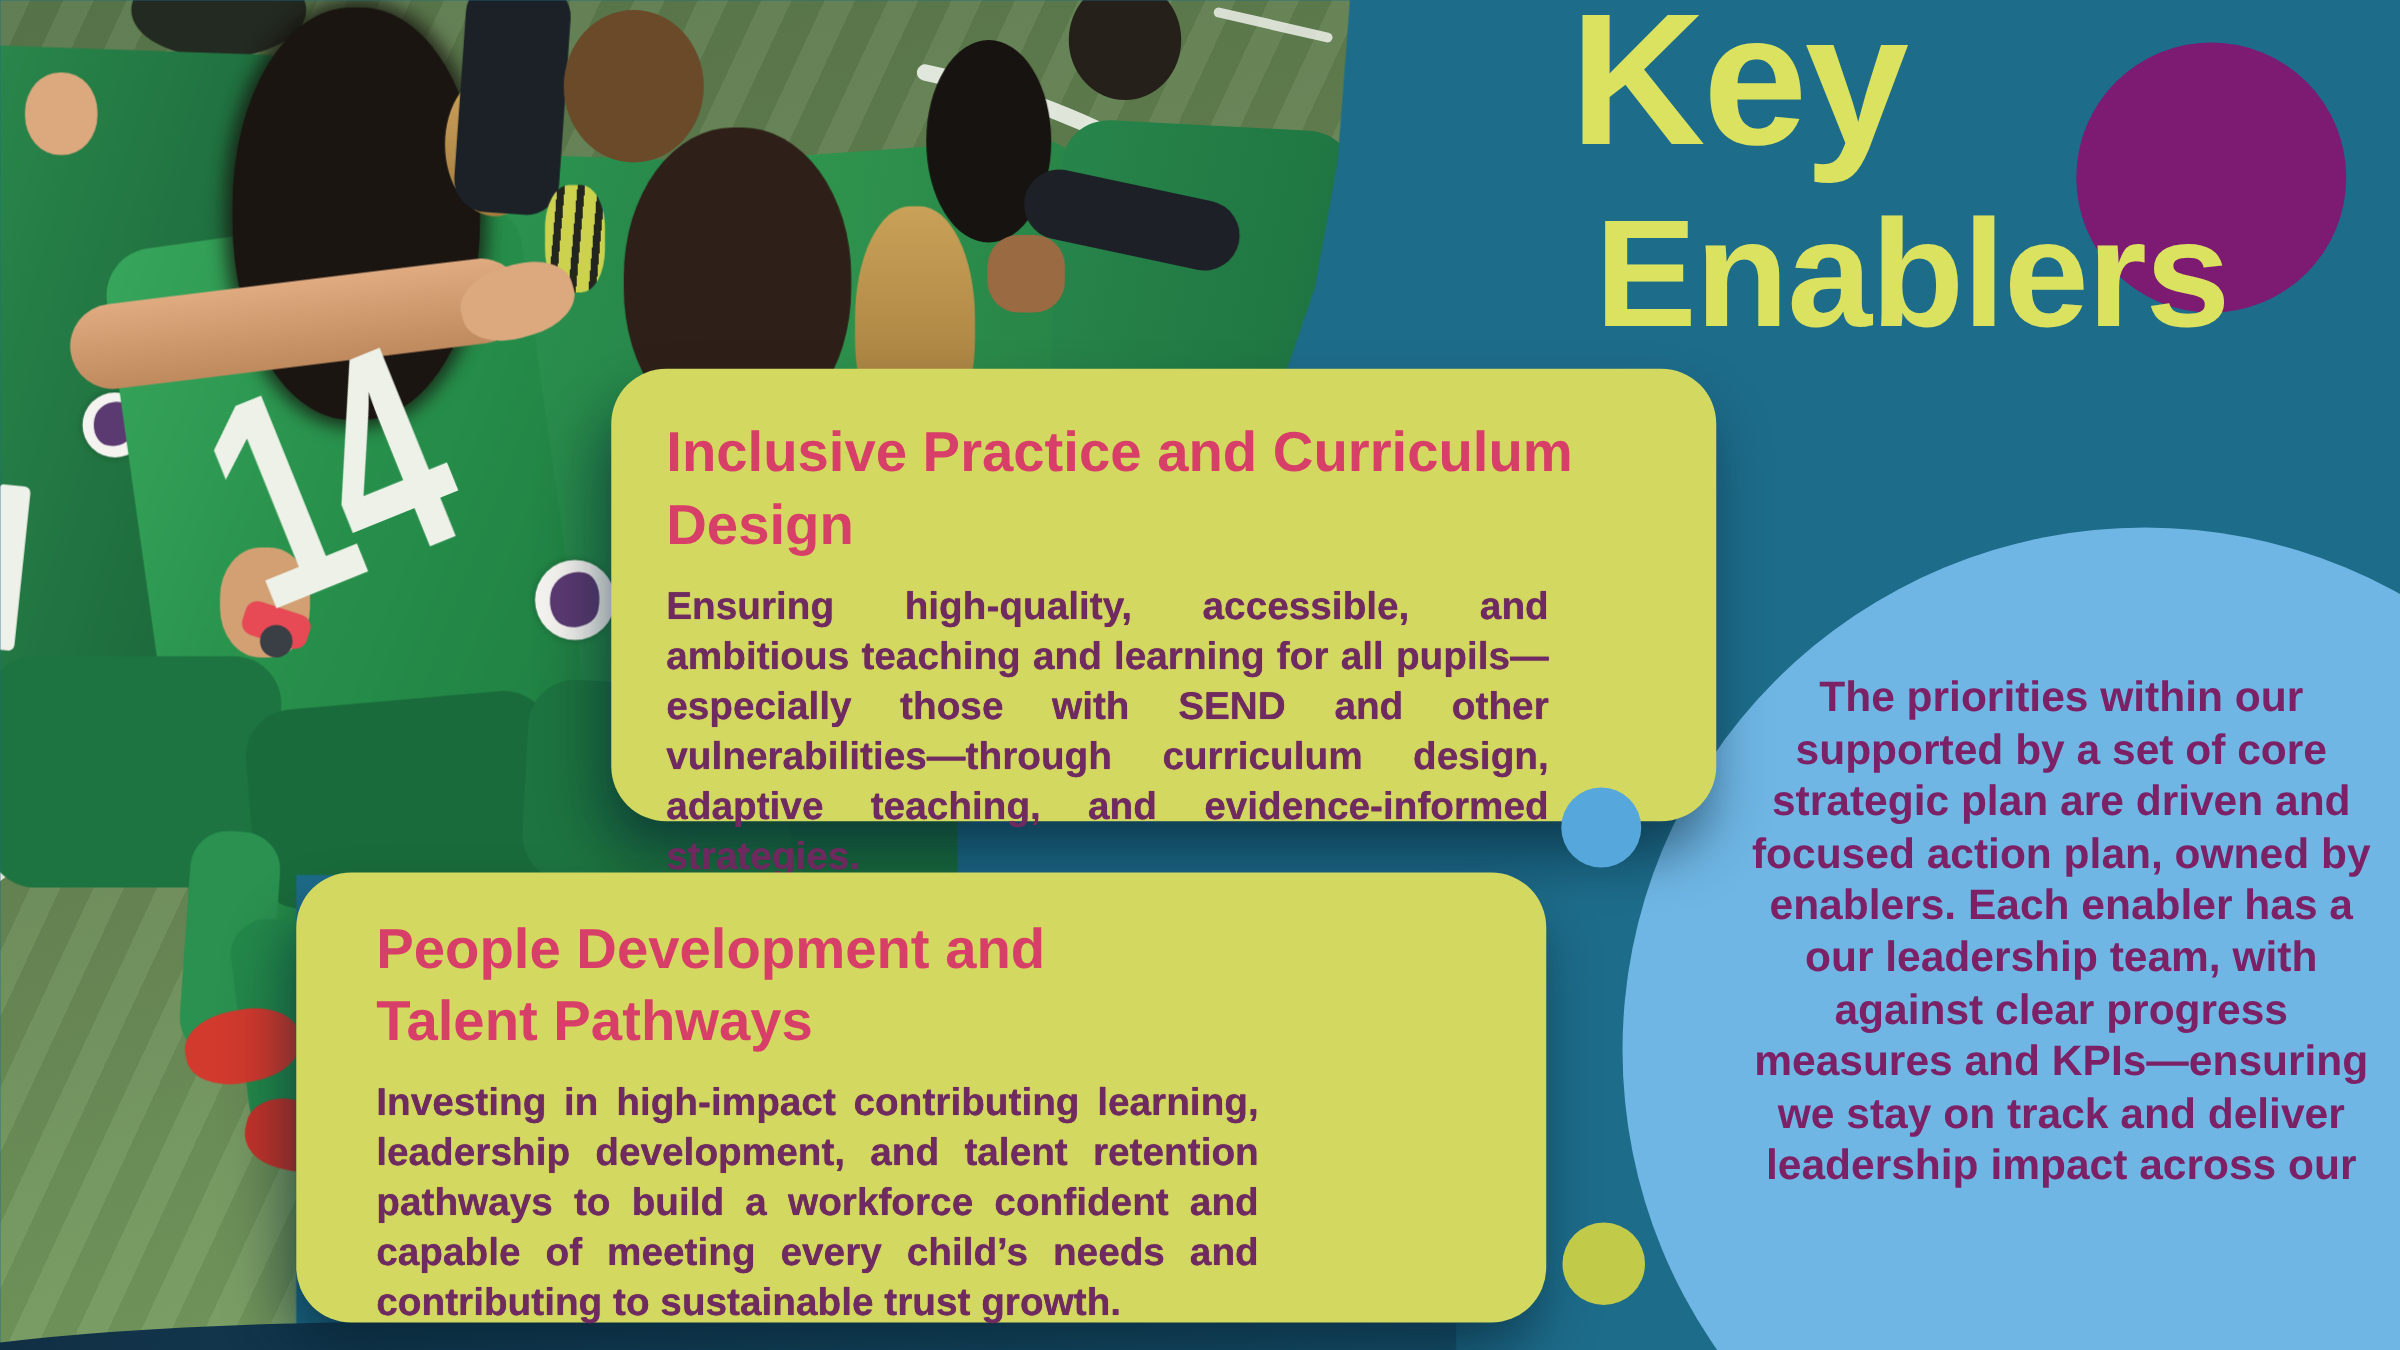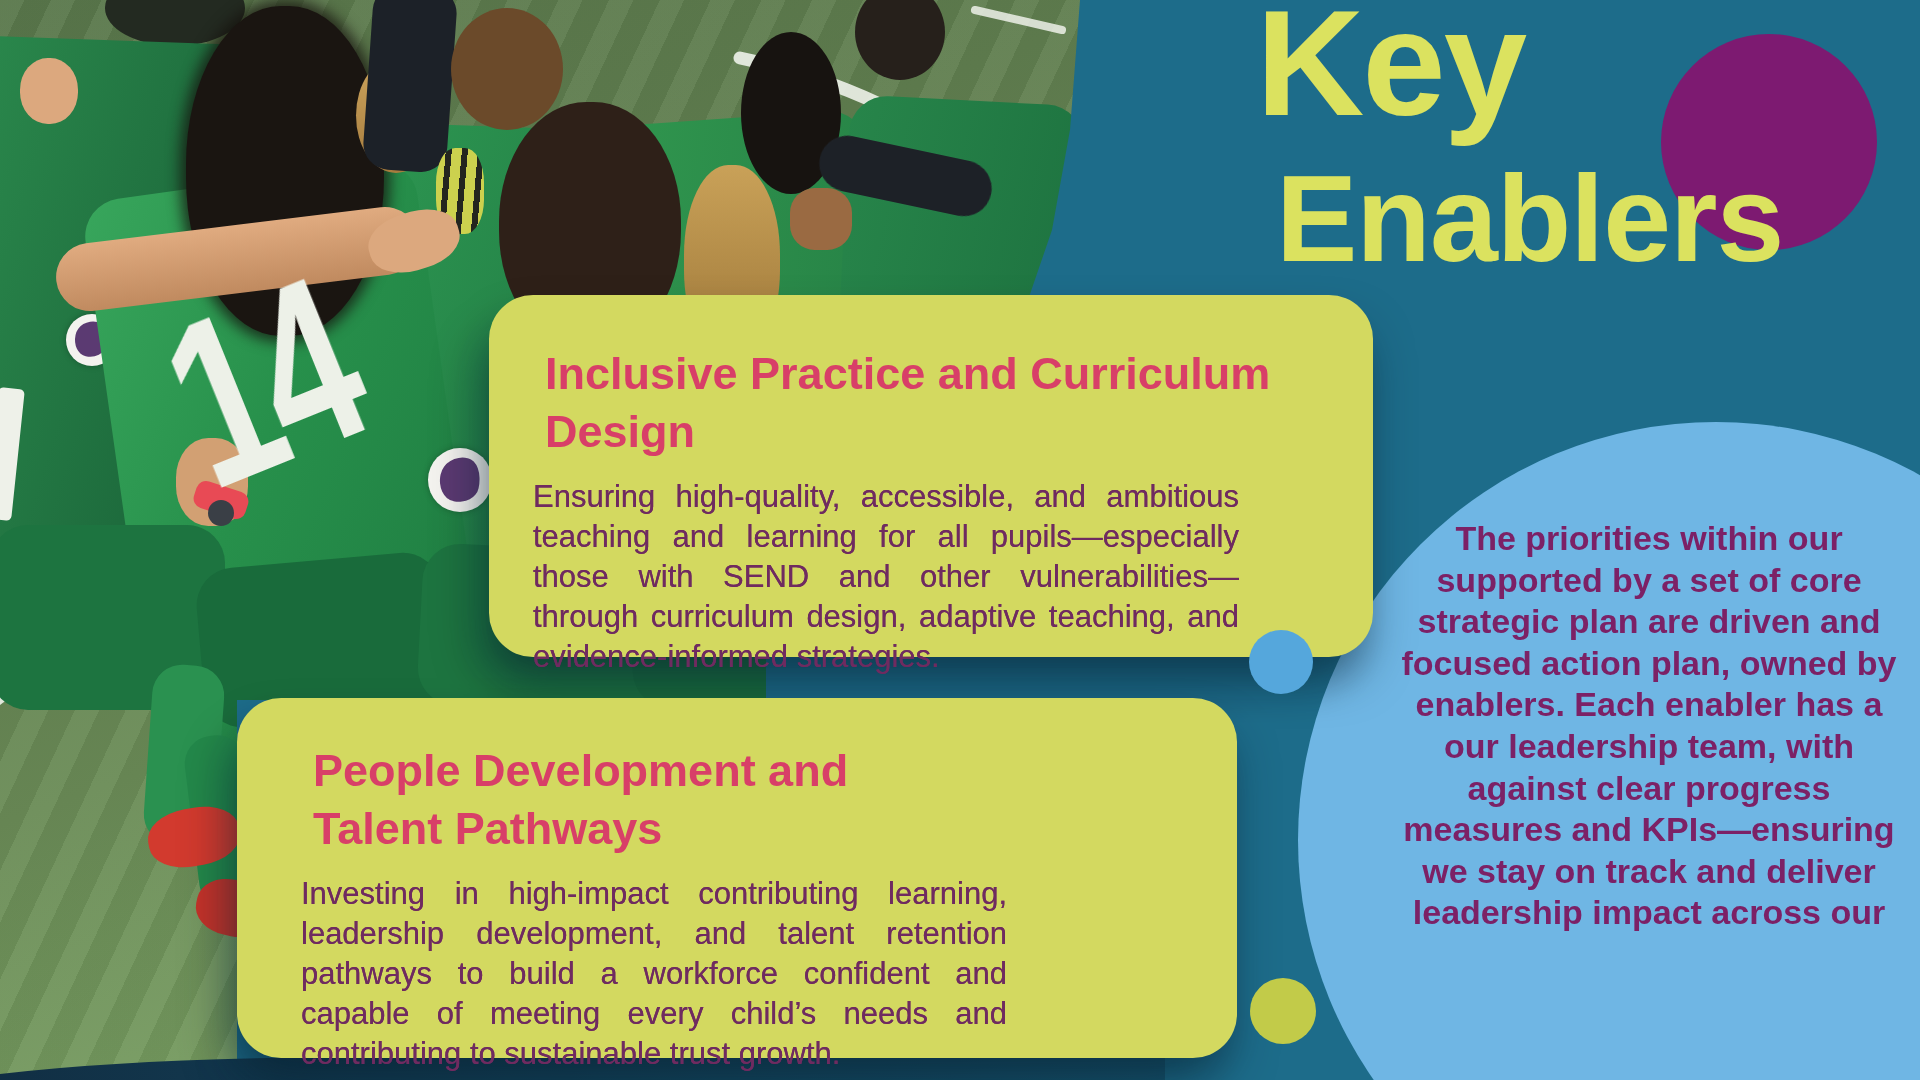--- a/index.html
+++ b/index.html
@@ -39,31 +39,31 @@
   #bottom-band{left:0;top:0;width:1920px;height:1080px;z-index:3;pointer-events:none;}
 
   
   .card{
     background:#d3d960;border-radius:44px;z-index:4;
     box-shadow:0 26px 44px -6px rgba(7,34,50,.5), -22px 30px 50px -12px rgba(7,34,50,.32);
   }
   #card1{left:489px;top:295px;width:884px;height:362px;padding:38px 0 0 44px;box-sizing:border-box;}
   #card2{left:237px;top:698px;width:1000px;height:360px;padding:32px 0 0 64px;box-sizing:border-box;}
   .card h2{
-    margin:12px;color:#d83f68;font-size:45px;line-height:58px;font-weight:bold;letter-spacing:0;
+    margin:0;color:#d83f68;font-size:45px;line-height:58px;font-weight:bold;letter-spacing:0;
   }
   .card h2 span{display:block;}
   .card p{
     margin:16px 0 0 0;width:706px;color:#6f2b60;font-size:31px;line-height:40px;
-    text-align:justify;font-weight:normal;text-shadow:0 0 .6px #6f2b60;
+    text-align:justify;font-weight:bold;text-shadow:0 0 .6px #6f2b60;
   }
 
   
   #circle-text{
-    left:1394px;top:518px;width:510px;z-index:6;
+    left:1394px;top:538px;width:510px;z-index:6;
     color:#7c2166;font-size:34px;line-height:41.6px;font-weight:bold;text-align:center;
   }
   #circle-text div{white-space:nowrap;}
 
   
   #jersey-number{
     left:176px;top:248px;width:260px;height:260px;
     transform:rotate(-22deg);color:#edf1e8;
     font-size:236px;font-weight:bold;line-height:236px;letter-spacing:-10px;
     transform-origin:center;z-index:5;

